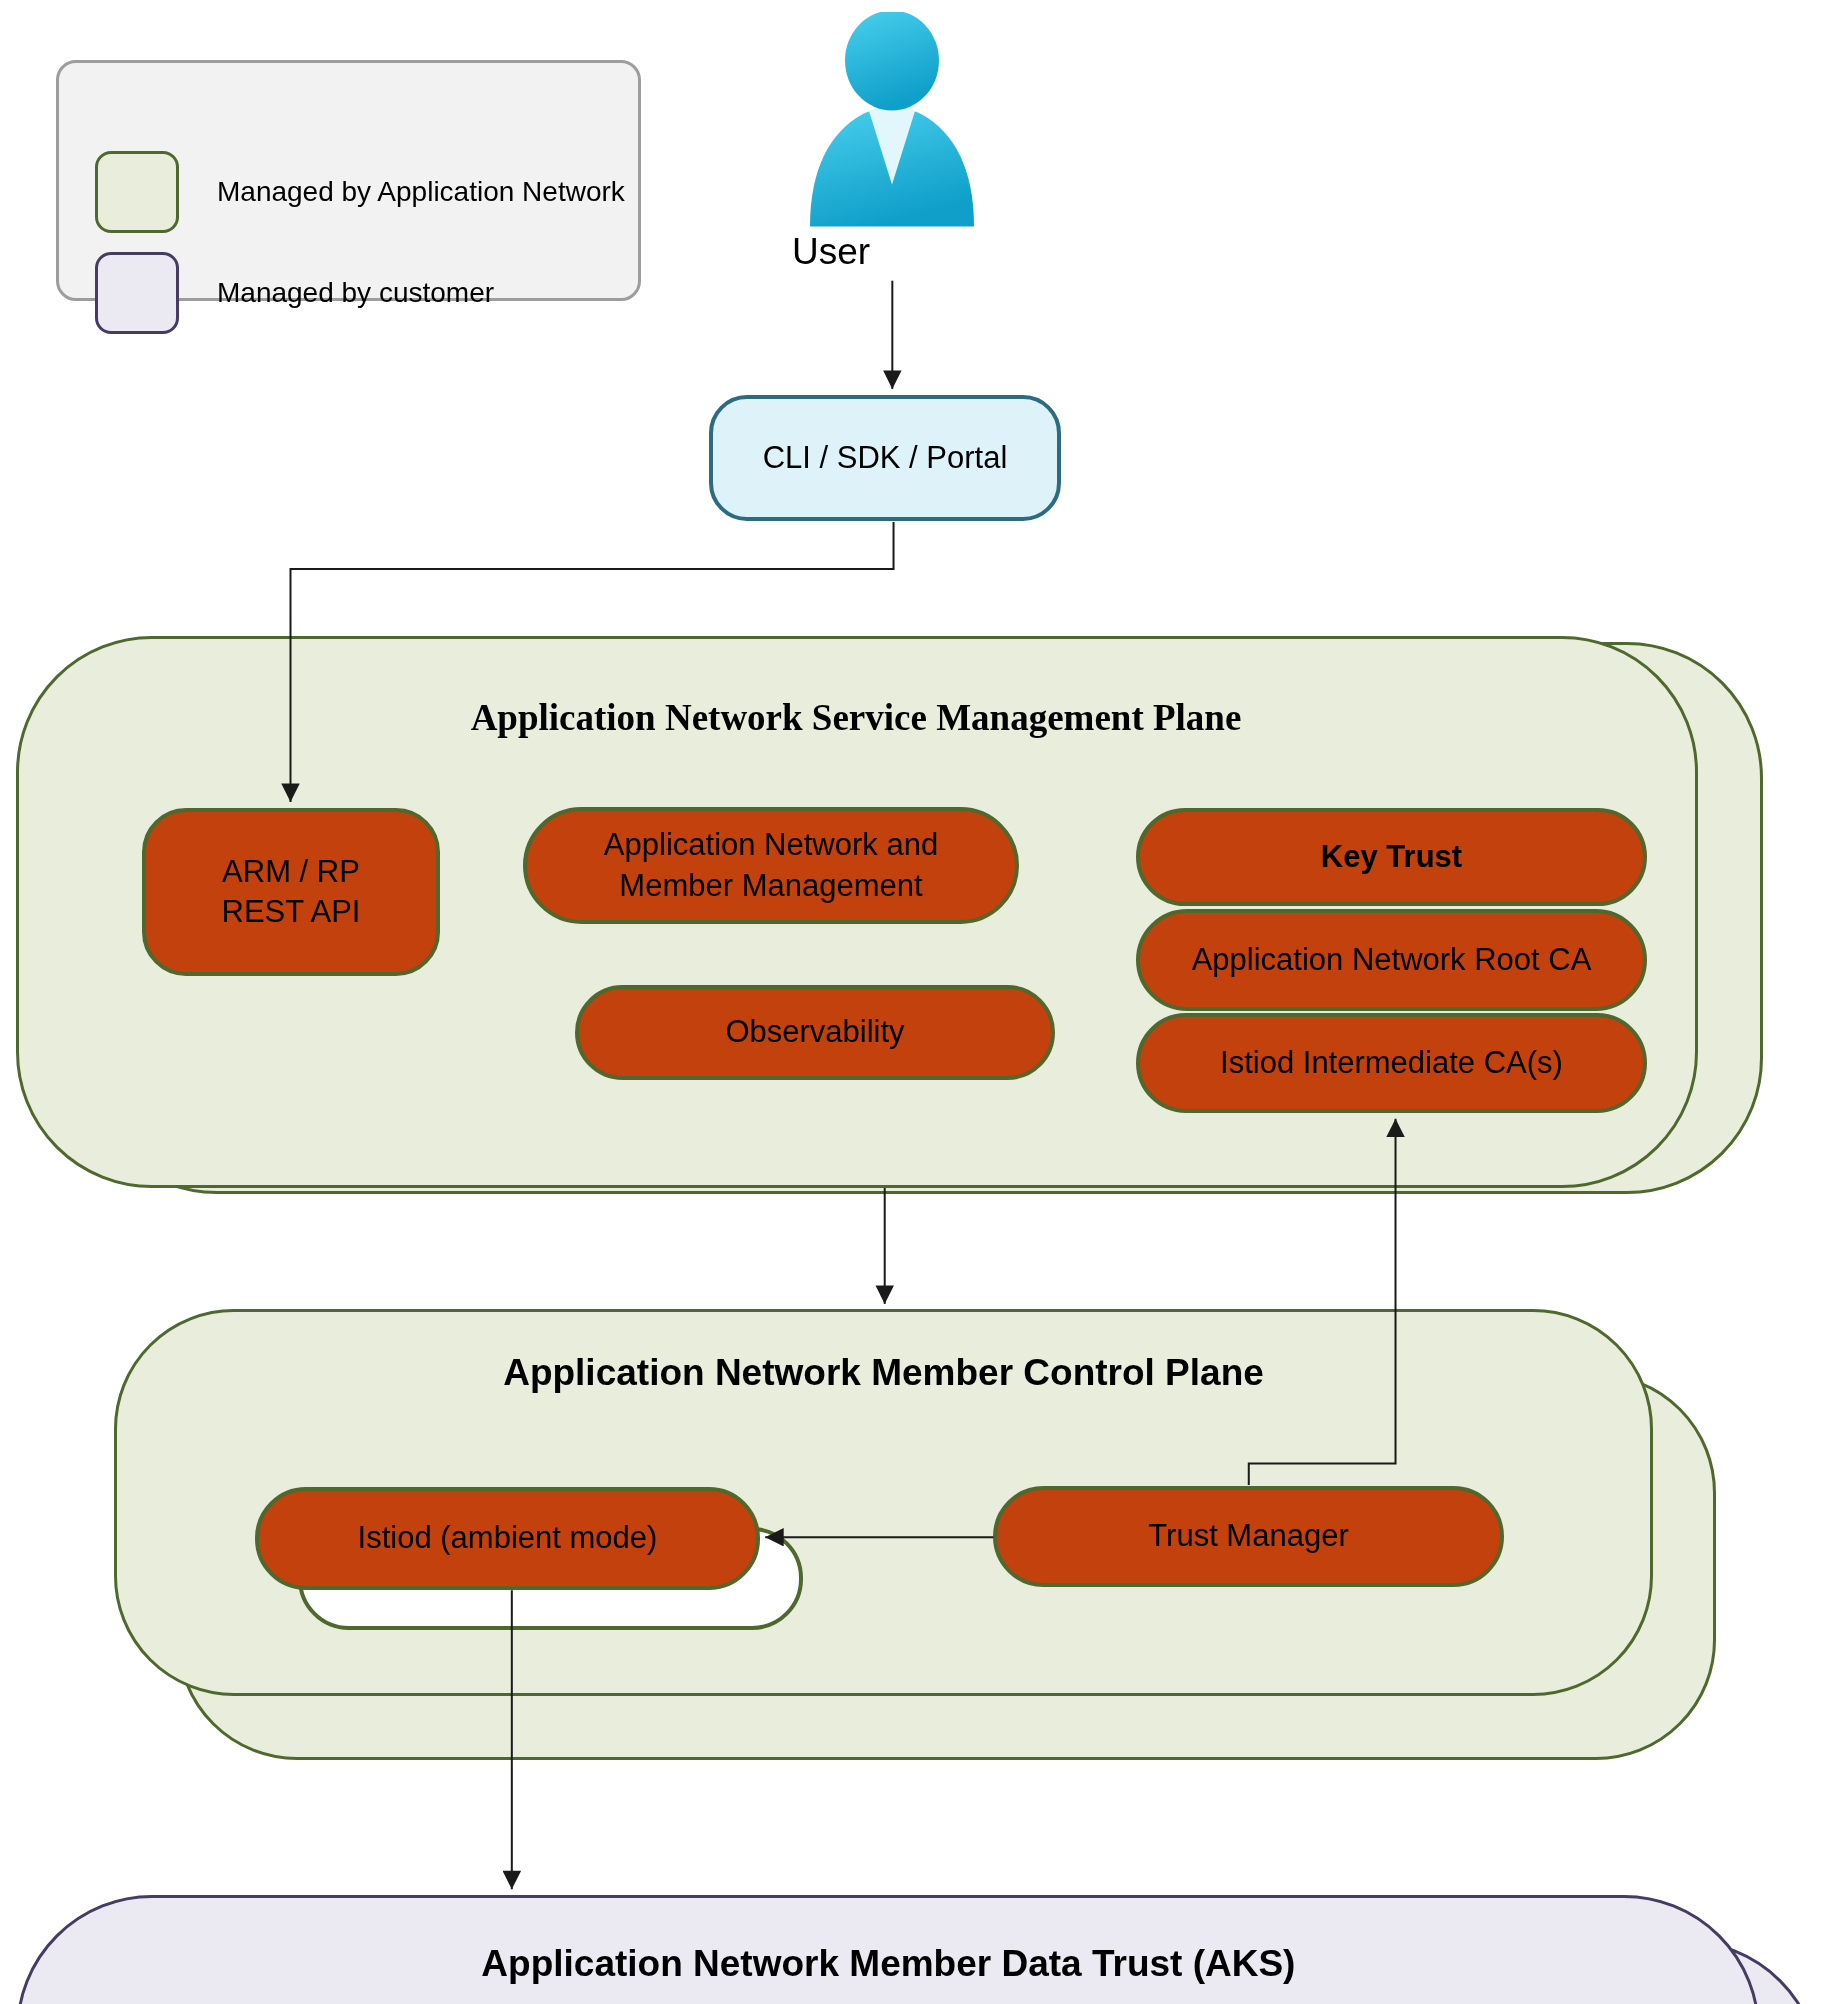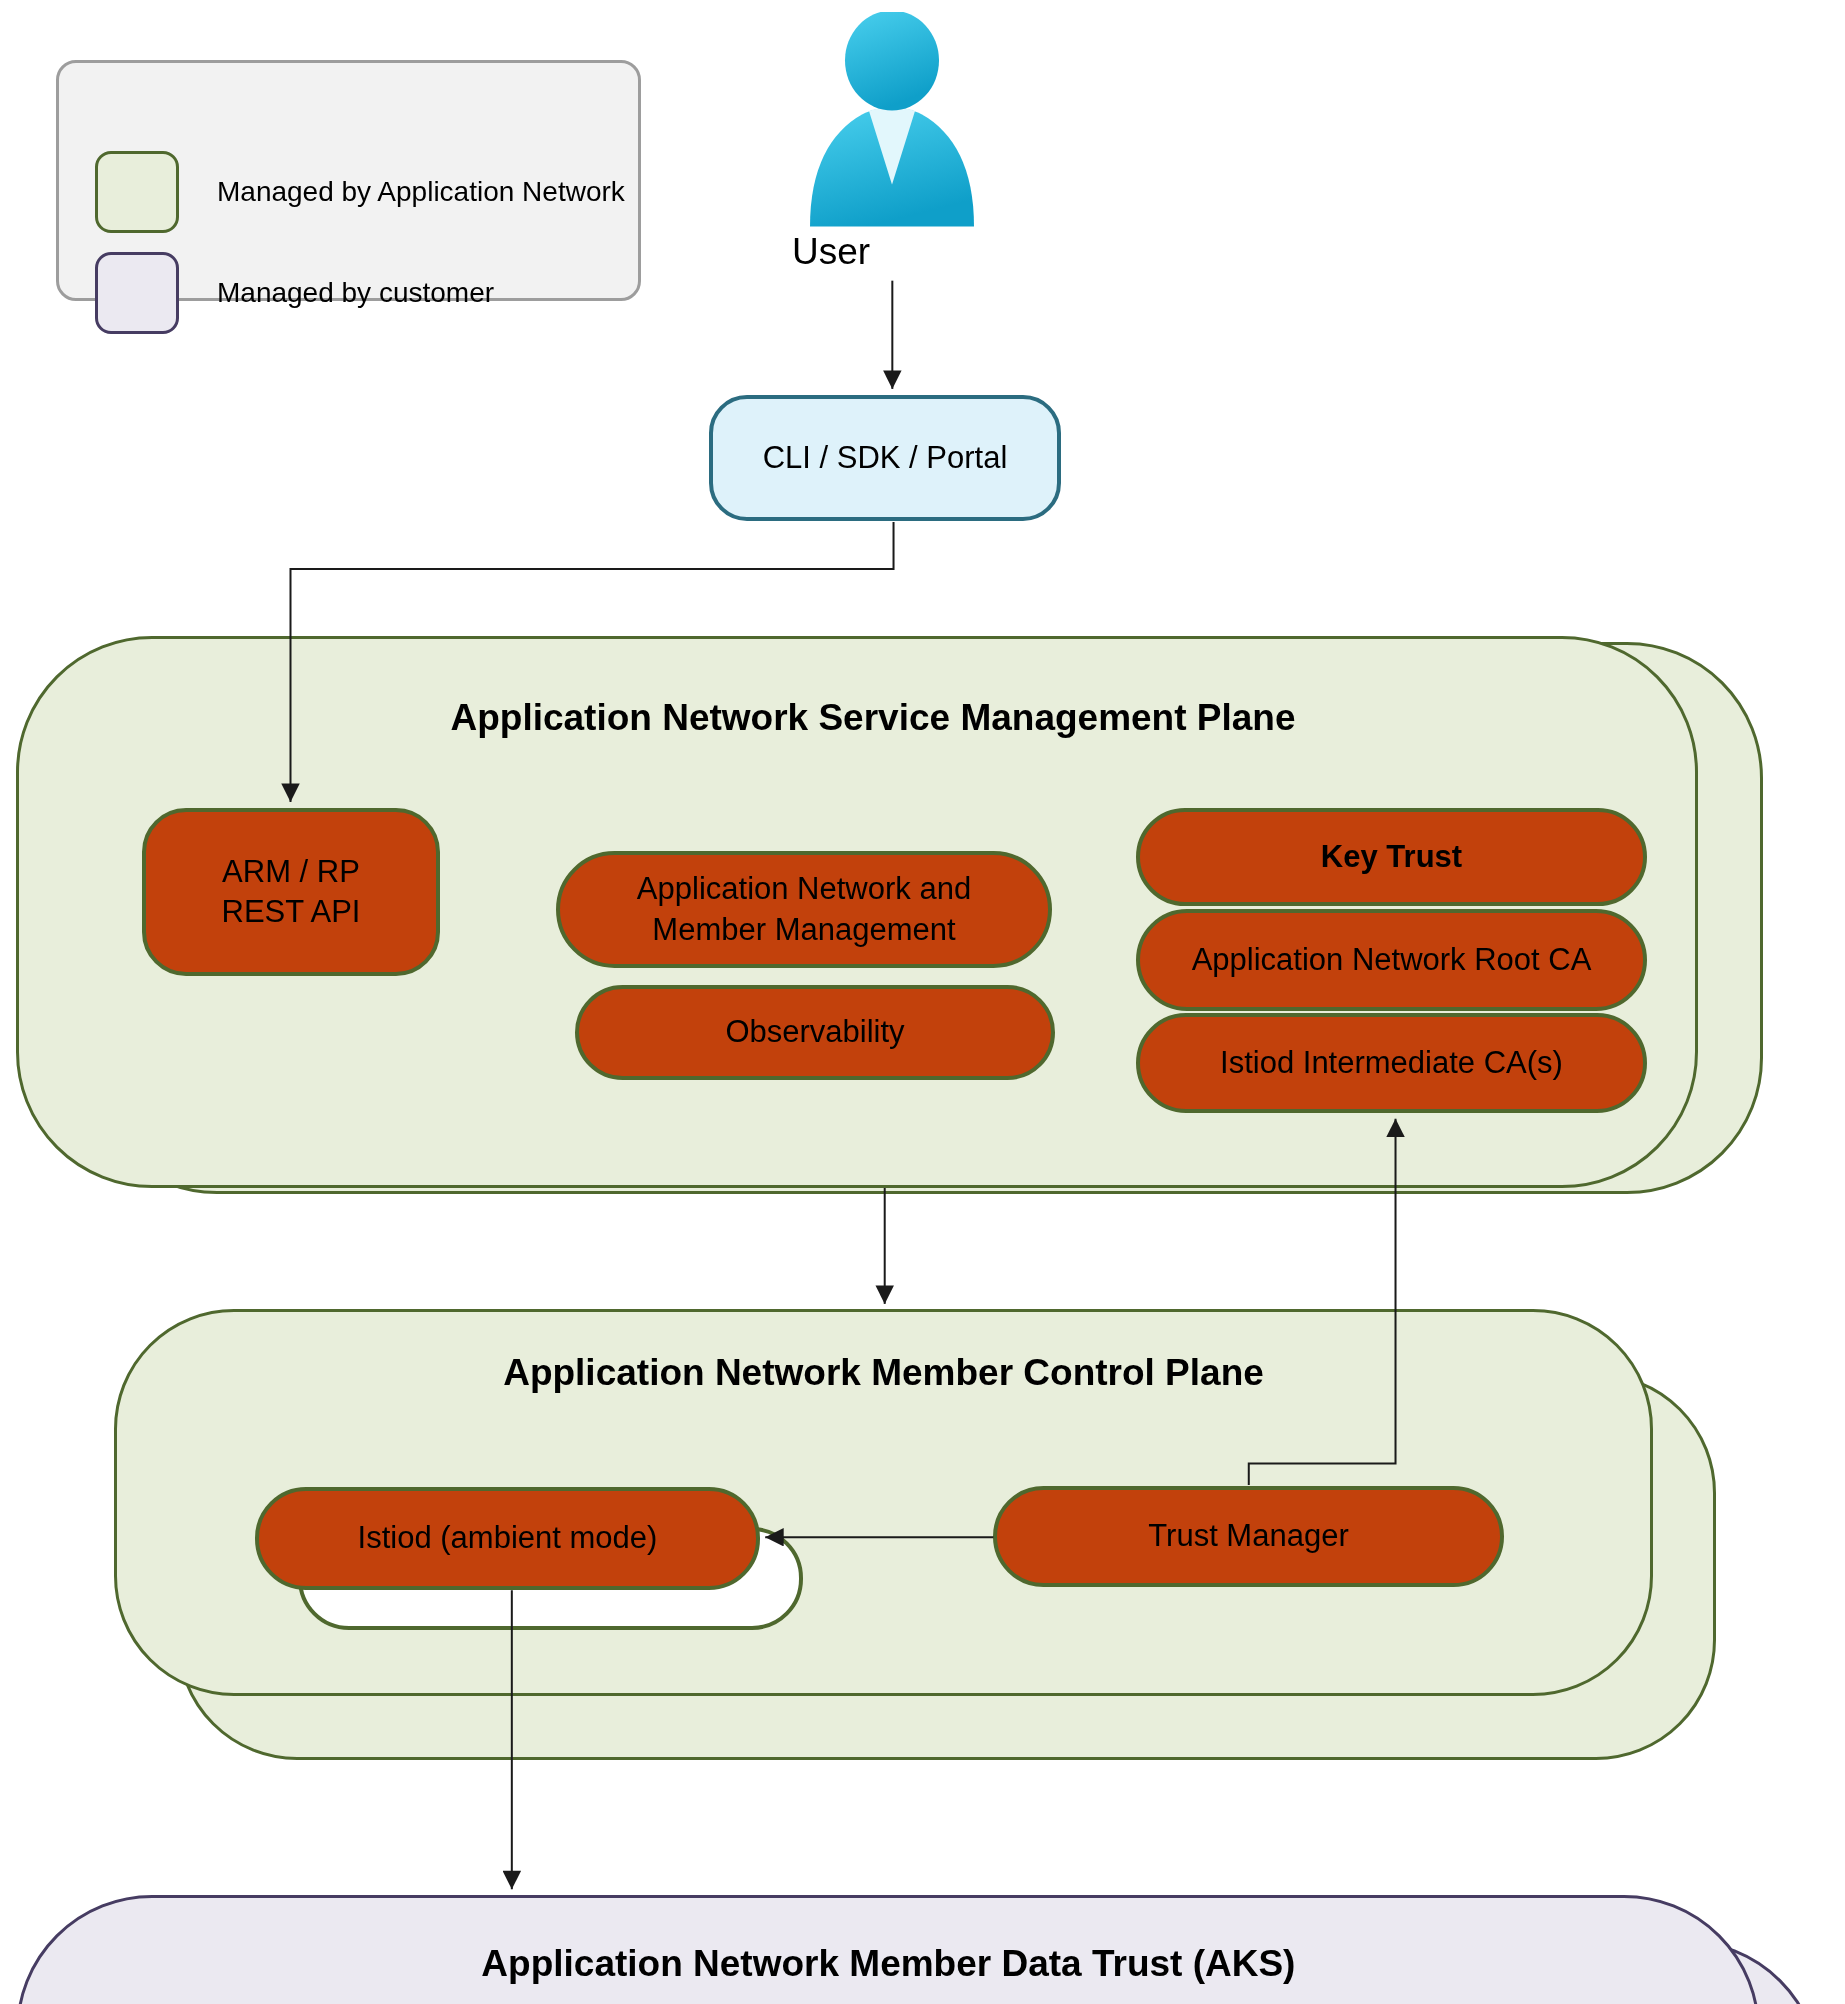--- a/index.html
+++ b/index.html
@@ -72,30 +72,30 @@
       <path d="M33.5,49.3 L45,86 L56.5,49.3 C52.8,48 49,47.4 45,47.4 C41,47.4 37.2,48 33.5,49.3 Z" fill="#e2f7fc"></path>
       <ellipse cx="45" cy="24" rx="23.5" ry="25" fill="url(#userGrad)"></ellipse>
     </svg>
   </div>
   <div class="user-label" style="left:792px; top:231px; width:200px;">User</div>
 
   <div class="node cli" style="left:709px; top:395px; width:352px; height:126px; border-radius:38px;">CLI / SDK / Portal</div>
 
   <div class="plane-shadow" style="left:81px; top:642px; width:1682px; height:552px; border-radius:136px;"></div>
   <div class="plane" style="left:16.4px; top:636px; width:1682px; height:552px; border-radius:136px;"></div>
-  <div class="plane-title" style="left:32px; top:696px; width:1682px;">Application Network Service Management Plane</div>
+  <div class="plane-title" style="left:15px; top:696px; width:1682px;font-family:Liberation Serif, serif;">Application Network Service Management Plane</div>
 
   <div class="node" style="left:142px; top:808px; width:298px; height:168px; border-radius:44px;">
     <div class="stack">
       <div>ARM / RP</div>
       <div>REST API</div>
     </div>
   </div>
 
-  <div class="node" style="left:556px; top:807px; width:496px; height:117px; border-radius:68px;margin-top:44px;">
+  <div class="node" style="left:523px; top:807px; width:496px; height:117px; border-radius:68px;">
     <div class="stack">
       <div>Application Network and</div>
       <div>Member Management</div>
     </div>
   </div>
 
   <div class="node" style="left:575px; top:985px; width:480px; height:95px; border-radius:48px;">Observability</div>
 
   <div class="node bold" style="left:1136px; top:808px; width:511px; height:98px; border-radius:49px;">Key Trust</div>
   <div class="node" style="left:1136px; top:909px; width:511px; height:102px; border-radius:51px;">Application Network Root CA</div>

